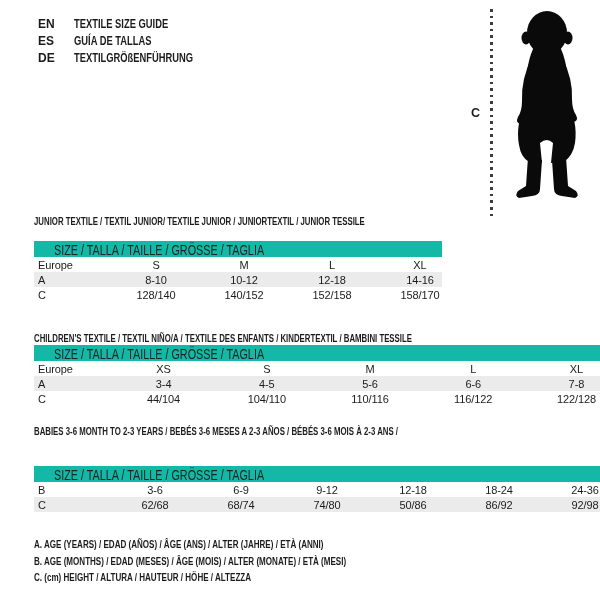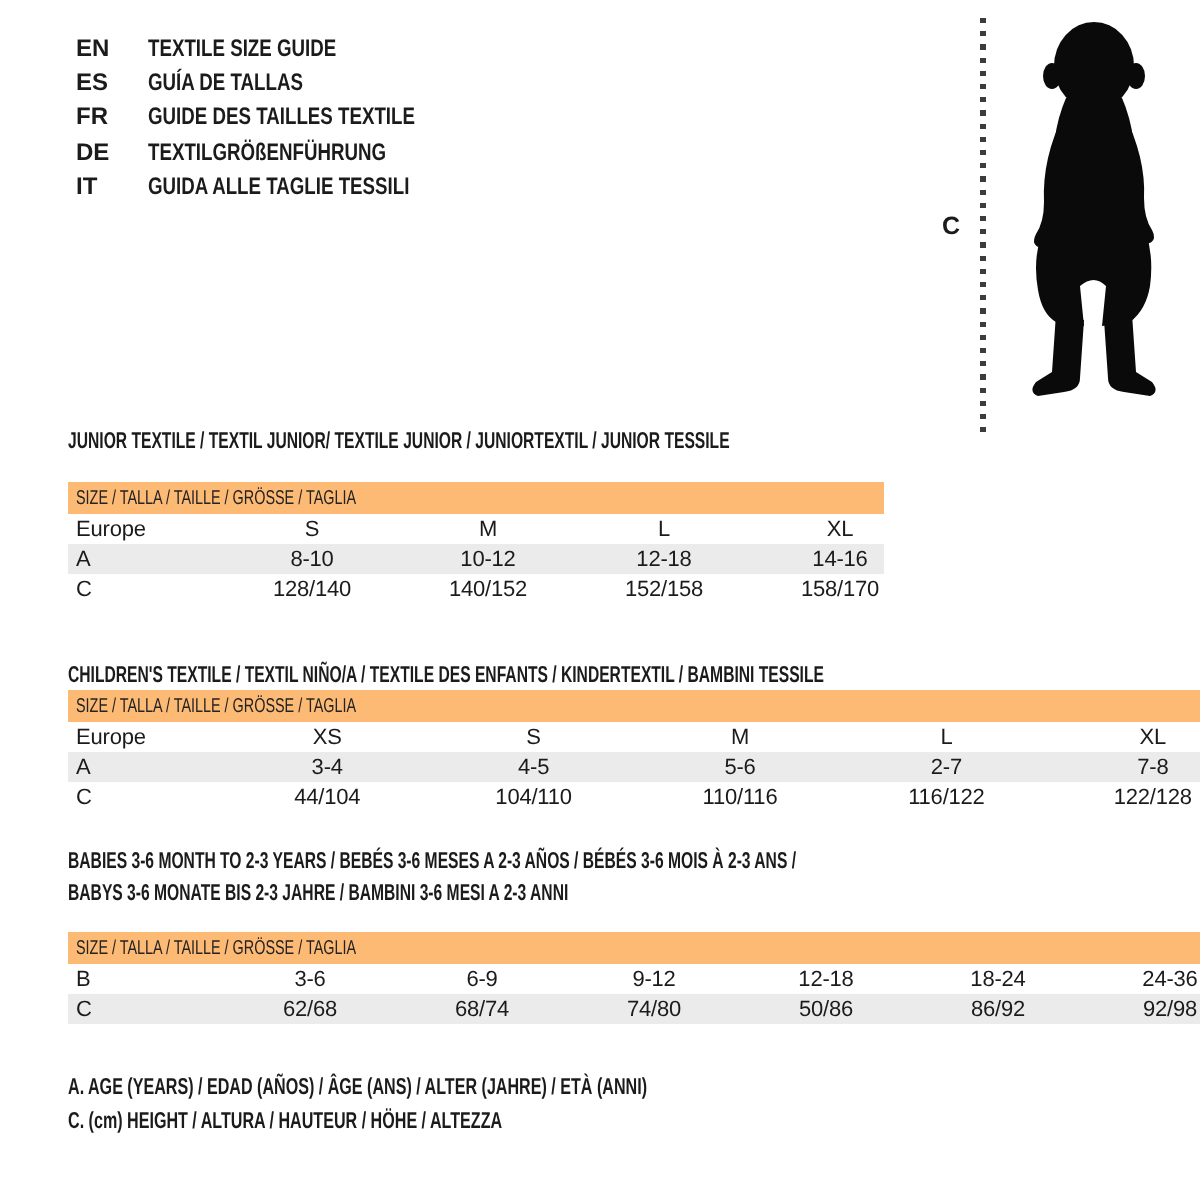--- a/index.html
+++ b/index.html
@@ -25,22 +25,22 @@
   }
   .c-label{position:absolute;left:455px;top:106px;font-weight:bold;font-size:12.5px;}
   .baby-svg{position:absolute;left:485px;top:9px;width:92px;height:202px;}
 
   
   .section-title{position:absolute;left:18px;height:13px;font-weight:bold;font-size:11.5px;line-height:13px;}
 
   
   .table{position:absolute;left:18px;}
   .thead{
-    height:16px;background:#fdba74;display:flex;align-items:center;
-    padding-left:4px;font-size:10px;color:#232323;
+    height:16px;background:#14b8a6;display:flex;align-items:center;
+    padding-left:20px;font-size:15px;color:#232323;
   }
   .trow{display:flex;height:15px;align-items:center;font-size:11px;letter-spacing:-0.1px;gap:44px;}
   .rows .trow:nth-child(even){background:#ebebeb;}
   .tcell{flex:1 1 0;text-align:center;}
   .tcell.rlabel{flex:0 0 52px;text-align:left;padding-left:4px;}
 
   
   .notes{position:absolute;left:18px;top:538px;}
   .note-line{height:16.5px;font-weight:bold;font-size:11.5px;display:flex;align-items:flex-start;}
 </style>
@@ -52,30 +52,22 @@
   <div class="langs">
     <div class="lang-row">
       <span class="lang-code">EN</span>
       <span class="cond78">TEXTILE SIZE GUIDE</span>
     </div>
     <div class="lang-row">
       <span class="lang-code">ES</span>
       <span class="cond78">GUÍA DE TALLAS</span>
     </div>
     <div class="lang-row">
-      <span class="lang-code">FR</span>
-      <span class="cond78">GUIDE DES TAILLES TEXTILE</span>
-    </div>
-    <div class="lang-row">
       <span class="lang-code">DE</span>
       <span class="cond78">TEXTILGRÖßENFÜHRUNG</span>
-    </div>
-    <div class="lang-row">
-      <span class="lang-code">IT</span>
-      <span class="cond78">GUIDA ALLE TAGLIE TESSILI</span>
     </div>
   </div>
 
   <div class="dotline"></div>
   <div class="c-label">C</div>
   <svg class="baby-svg" viewBox="0 0 92 202" aria-hidden="true">
     <g fill="#0a0a0a">
       <ellipse cx="46" cy="24" rx="20" ry="22"></ellipse>
       <ellipse cx="25" cy="29" rx="4.5" ry="6.5"></ellipse>
       <ellipse cx="67" cy="29" rx="4.5" ry="6.5"></ellipse>
@@ -134,39 +126,36 @@
           <div class="tcell">S</div>
           <div class="tcell">M</div>
           <div class="tcell">L</div>
           <div class="tcell">XL</div>
         </div>
         <div class="trow">
           <div class="tcell rlabel">A</div>
           <div class="tcell">3-4</div>
           <div class="tcell">4-5</div>
           <div class="tcell">5-6</div>
-          <div class="tcell">2-7</div>
+          <div class="tcell">6-6</div>
           <div class="tcell">7-8</div>
         </div>
         <div class="trow">
           <div class="tcell rlabel">C</div>
           <div class="tcell">44/104</div>
           <div class="tcell">104/110</div>
           <div class="tcell">110/116</div>
           <div class="tcell">116/122</div>
           <div class="tcell">122/128</div>
         </div>
       </div>
   </div>
 
   <div class="section-title" style="top:425px">
     <span class="cond68">BABIES 3-6 MONTH TO 2-3 YEARS / BEBÉS 3-6 MESES A 2-3 AÑOS / BÉBÉS 3-6 MOIS À 2-3 ANS /</span>
-  </div>
-  <div class="section-title" style="top:441px">
-    <span class="cond68">BABYS 3-6 MONATE BIS 2-3 JAHRE / BAMBINI 3-6 MESI A 2-3 ANNI</span>
   </div>
   <div class="table" style="top:466px;width:572px">
     <div class="thead">
       <span class="cond72">SIZE / TALLA / TAILLE / GRÖSSE / TAGLIA</span>
     </div>
     <div class="rows">
         <div class="trow">
           <div class="tcell rlabel">B</div>
           <div class="tcell">3-6</div>
           <div class="tcell">6-9</div>
@@ -185,17 +174,20 @@
           <div class="tcell">92/98</div>
         </div>
       </div>
   </div>
 
   <div class="notes">
     <div class="note-line">
       <span class="cond70">A. AGE (YEARS) / EDAD (AÑOS) / ÂGE (ANS) / ALTER (JAHRE) / ETÀ (ANNI)</span>
     </div>
     <div class="note-line">
+      <span class="cond70">B. AGE (MONTHS) / EDAD (MESES) / ÂGE (MOIS) / ALTER (MONATE) / ETÀ (MESI)</span>
+    </div>
+    <div class="note-line">
       <span class="cond70">C. (cm) HEIGHT / ALTURA / HAUTEUR / HÖHE / ALTEZZA</span>
     </div>
   </div>
 
 </div>
 
 </body></html>

